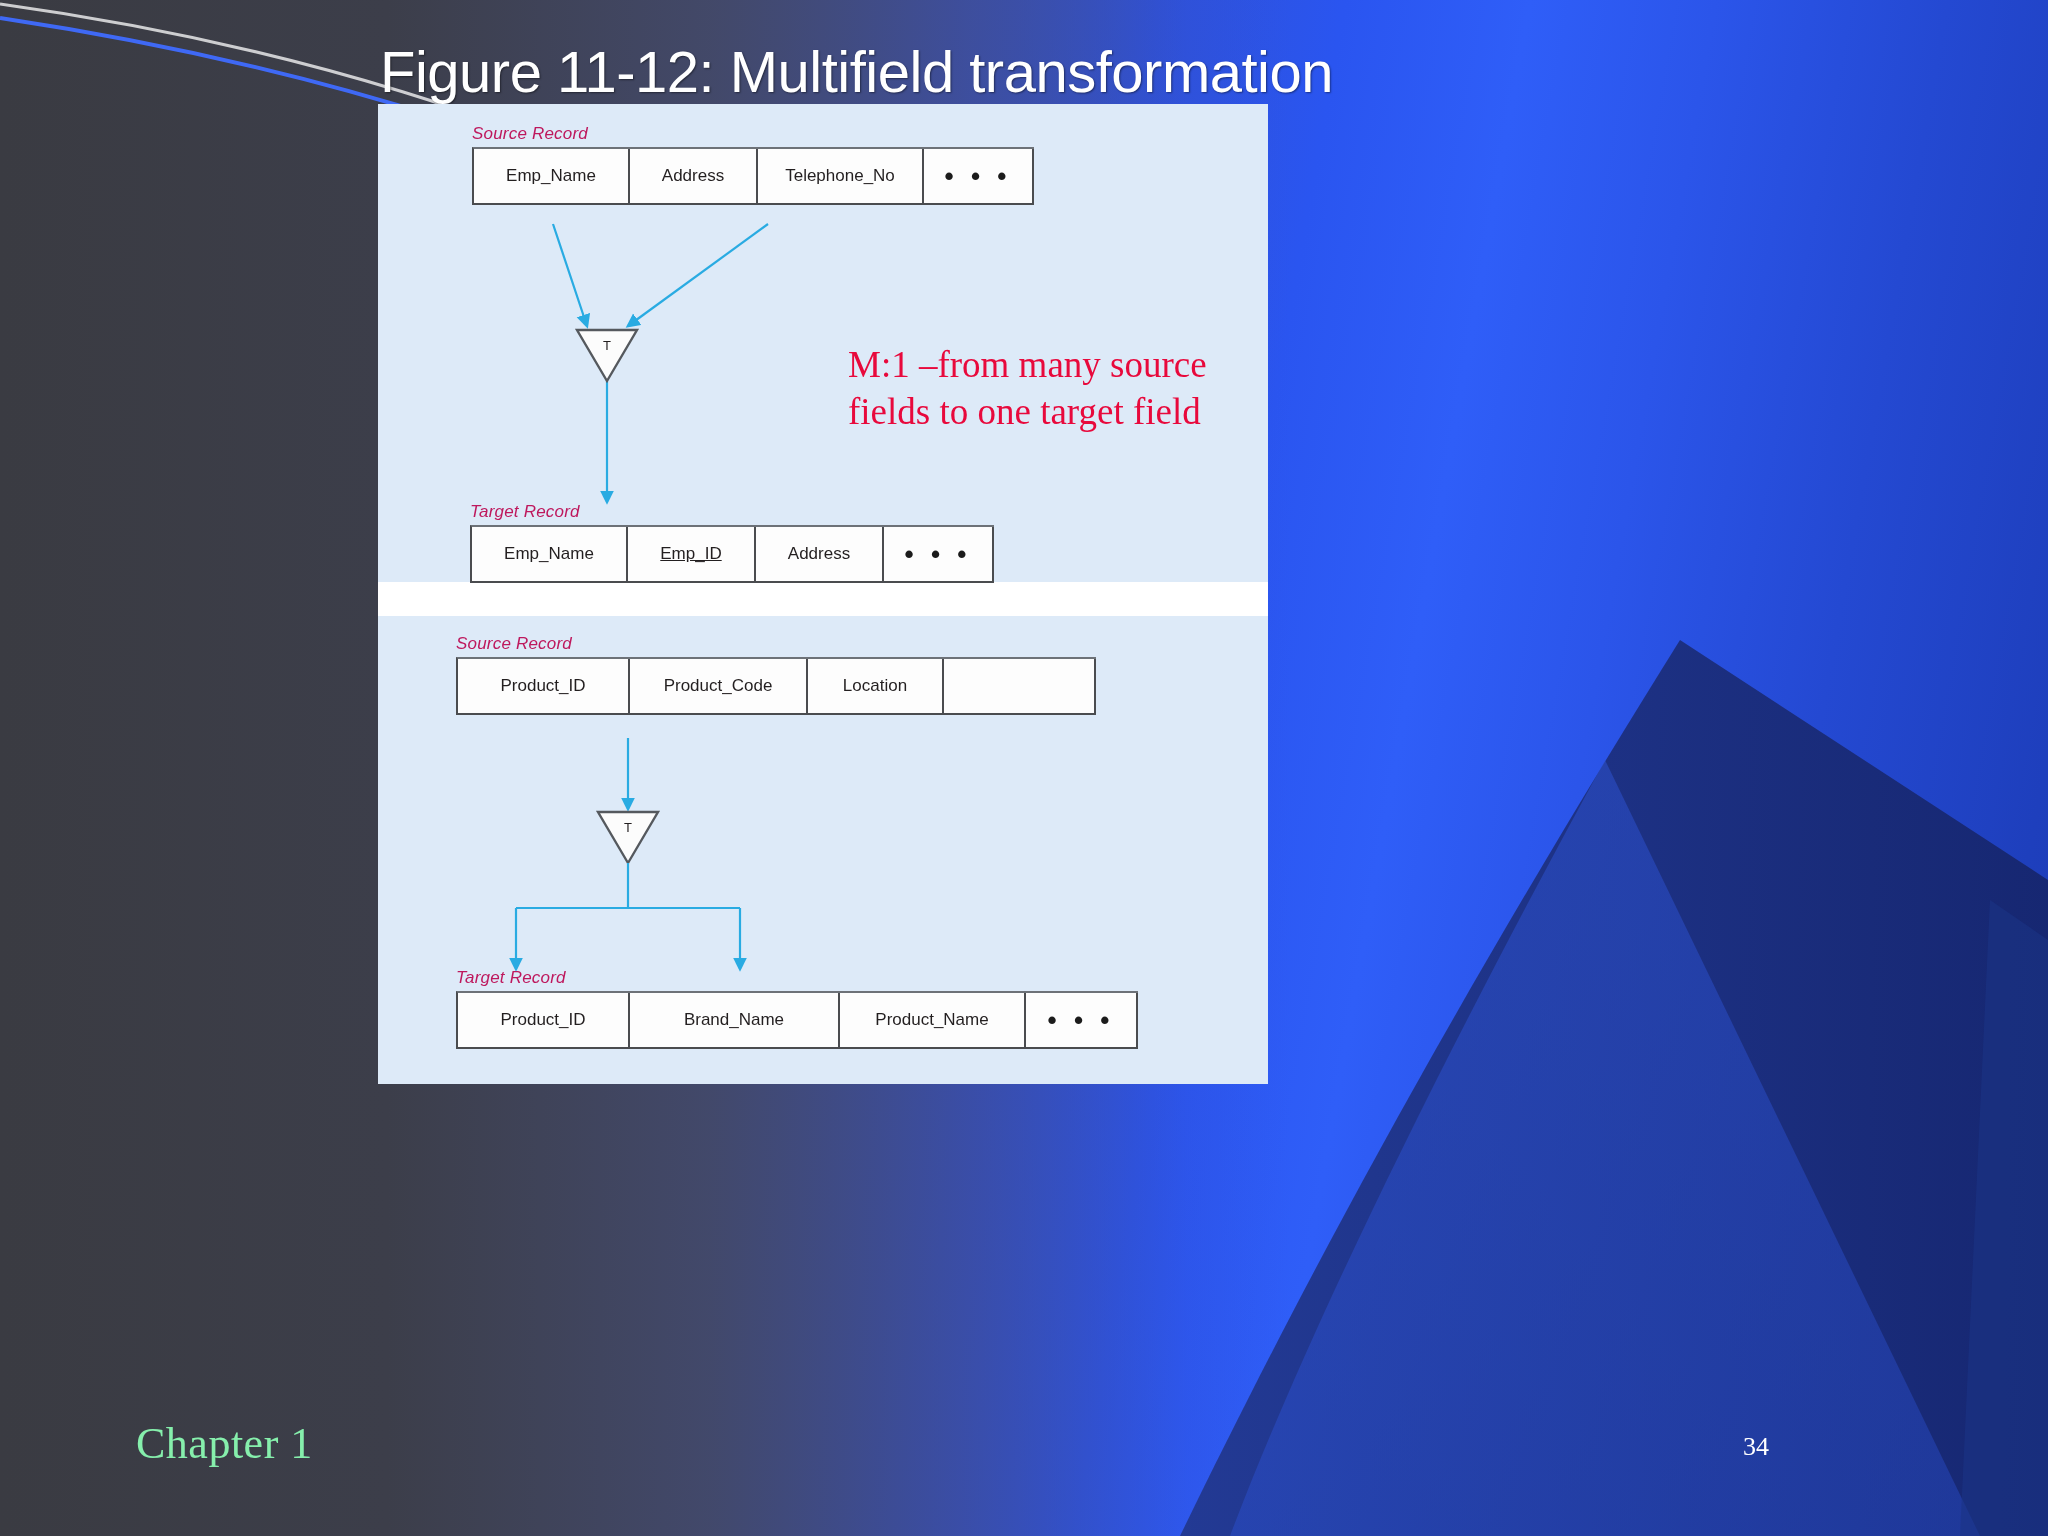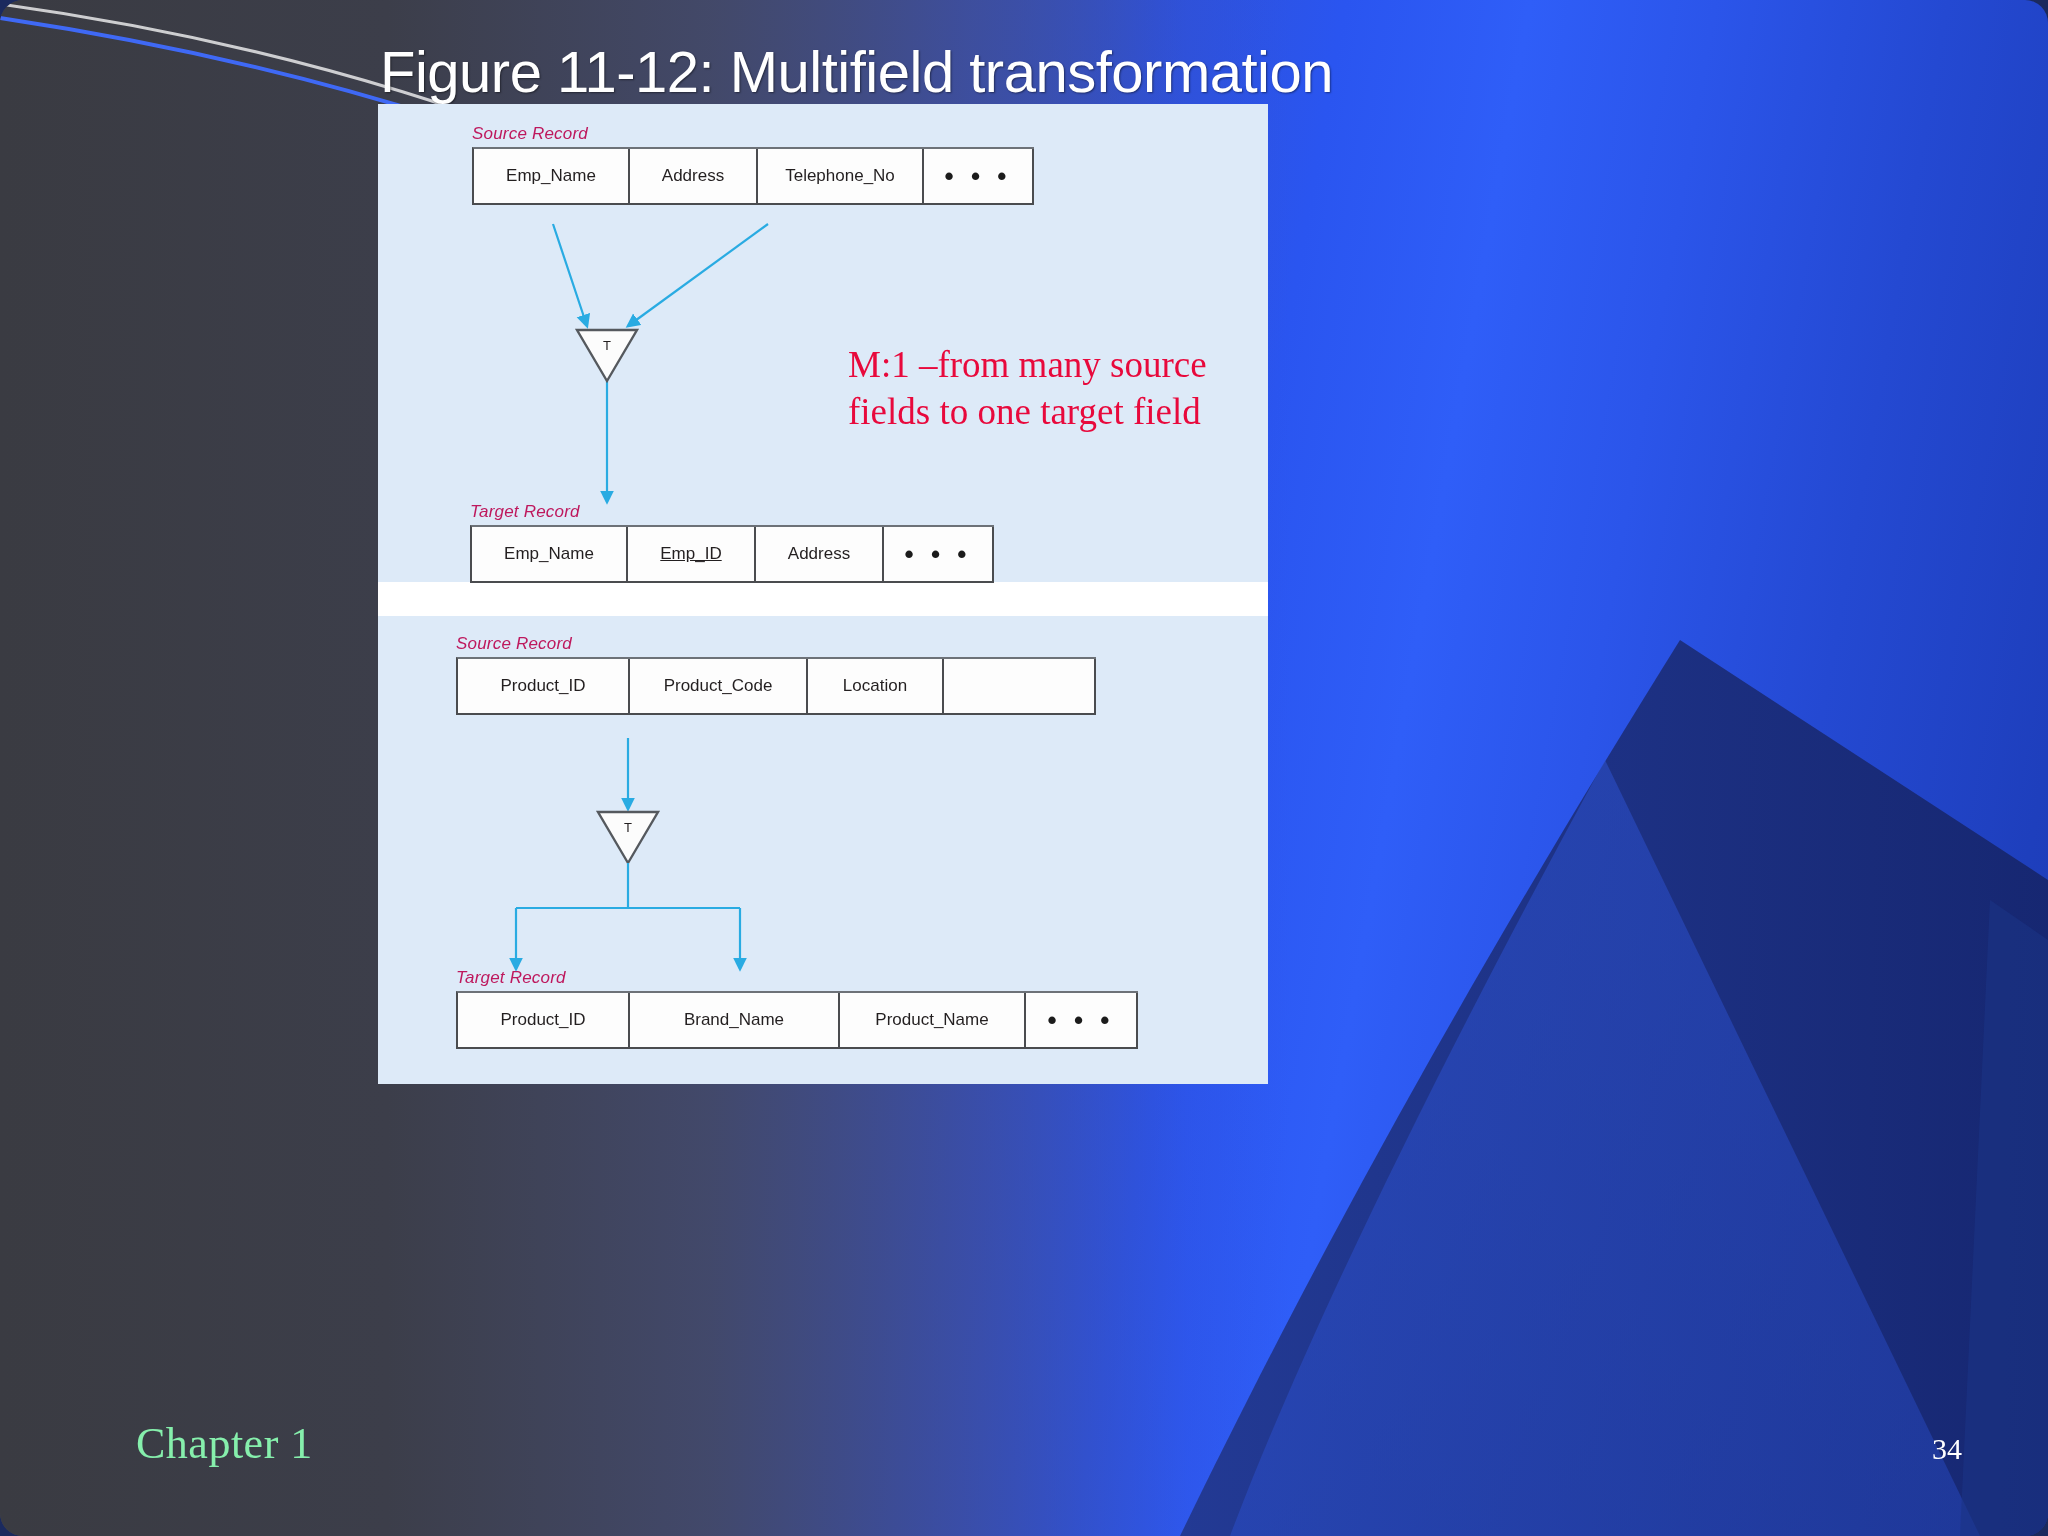--- a/index.html
+++ b/index.html
@@ -8,21 +8,20 @@
     overflow: hidden;
     background: #1b2a5e;
     font-family: "Liberation Sans", sans-serif;
   }
 
   #slide {
     position: relative;
     width: 2048px;
     height: 1536px;
     overflow: hidden;
-    border-radius: 23px;
   }
 
   
   .bg-base {
     position: absolute; inset: 0;
     background: linear-gradient(100deg,
         #3f4048 0%,
         #44454f 14%,
         #4a4e62 24%,
         #4c5576 31%,
@@ -150,25 +149,25 @@
     left: 92px;
     top: 1418px;
     color: #86efac;
     font-family: "Liberation Serif", serif;
     font-size: 44px;
     letter-spacing: 0.5px;
     margin-left: 44px;
   }
   #pagenum {
     position: absolute;
-    left: 1932px;
+    left: 1743px;
     top: 1432px;
     color: #ffffff;
     font-family: "Liberation Serif", serif;
-    font-size: 30px;
+    font-size: 26px;
   }
 </style>
 </head>
 <body>
 
 <div id="slide">
 
   <div class="bg-base"></div>
   <div class="bg-leftdark"></div>
 

